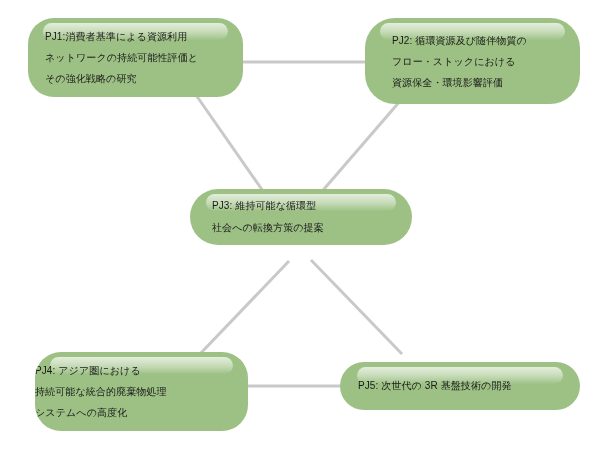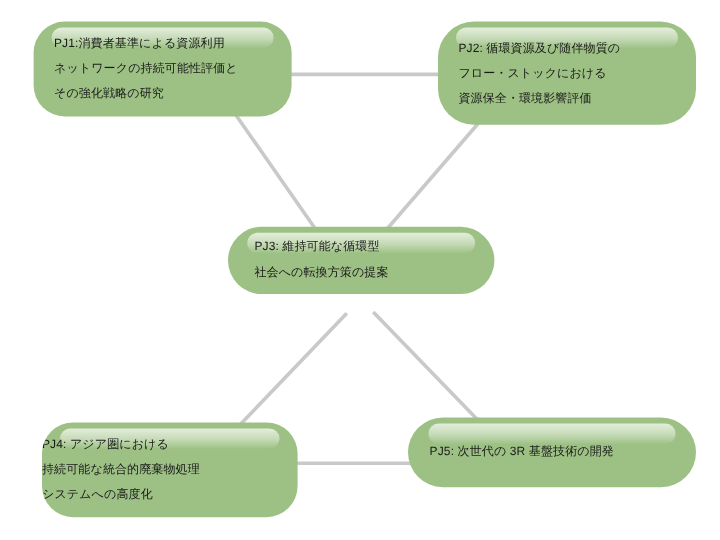--- a/index.html
+++ b/index.html
@@ -59,33 +59,33 @@
 
   
   #node-pj1 {
     left: 28px; top: 18px; width: 215px; height: 79px;
     border-radius: 26px;
     padding-left: 17px;
   }
   #node-pj2 {
     left: 365px; top: 18px; width: 215px; height: 86px;
     border-radius: 30px;
-    padding-left: 17px;
+    padding-left: 27px;
   }
   #node-pj3 {
     left: 190px; top: 189px; width: 222px; height: 56px;
     border-radius: 31px;
     padding-left: 22px;
   }
   #node-pj4 {
     left: 35px; top: 352px; width: 213px; height: 79px;
     border-radius: 26px;
   }
   #node-pj5 {
-    left: 340px; top: 348px; width: 240px; height: 58px;
+    left: 340px; top: 362px; width: 240px; height: 48px;
     border-radius: 29px;
     padding-left: 18px;
   }
   #node-pj3 .label, #node-pj5 .label { line-height: 22px; }
 </style>
 </head>
 <body>
 
 <div id="diagram">
 

